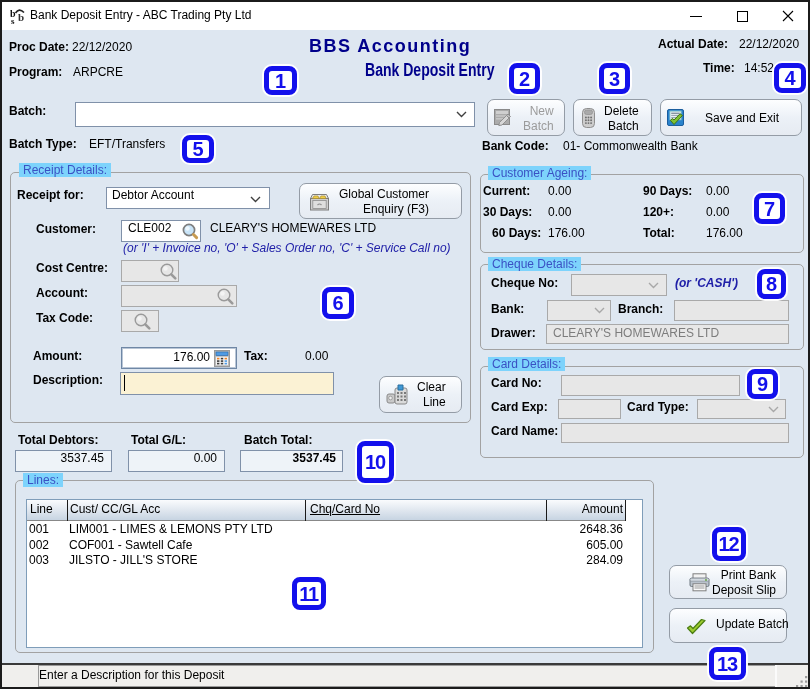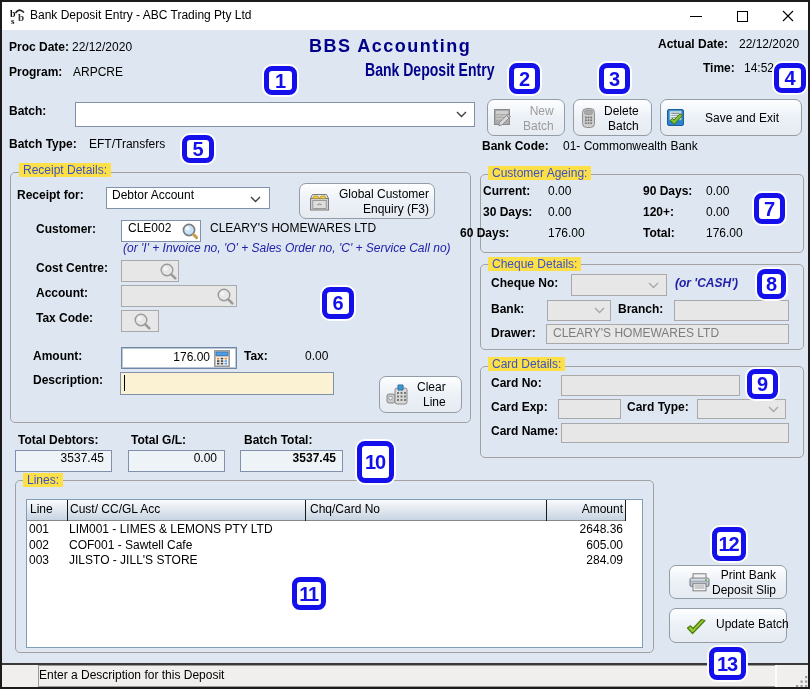--- a/index.html
+++ b/index.html
@@ -3,21 +3,21 @@
 <meta charset="utf-8">
 <style>
 html,body{margin:0;padding:0;}
 body{width:810px;height:689px;overflow:hidden;font-family:"Liberation Sans",sans-serif;}
 #win{position:relative;width:810px;height:689px;background:#dee7f1;border:2px solid #1b1b1b;box-sizing:border-box;overflow:hidden;}
 #title{position:absolute;left:0;top:0;width:806px;height:28px;background:#fff;}
 #title .t{position:absolute;left:28px;top:6px;font-size:12px;color:#000;white-space:nowrap;}
 .lb{position:absolute;font-size:12px;font-weight:bold;color:#000;white-space:nowrap;}
 .tx{position:absolute;font-size:12px;color:#000;white-space:nowrap;}
 .fs{position:absolute;border:1px solid #a2a2a2;border-radius:5px;}
-.leg{position:absolute;font-size:12px;color:#3a51c4;background:#fde047;padding:0 4px;white-space:nowrap;z-index:2;}
+.leg{position:absolute;font-size:12px;color:#3a51c4;background:#7dd3fc;padding:0 4px;white-space:nowrap;z-index:2;}
 .in{position:absolute;background:#fff;border:1px solid #8091a9;box-sizing:border-box;}
 .ind{position:absolute;background:#e7e7e7;border:1px solid #a9a9a9;box-sizing:border-box;}
 .btn{position:absolute;border:1px solid #949ca6;border-radius:7px;background:linear-gradient(#fdfeff,#ecf1f7 50%,#e6ebf2);box-sizing:border-box;}
 .btn .bt{position:absolute;font-size:12px;color:#000;text-align:right;line-height:15px;white-space:nowrap;}
 .co{position:absolute;box-sizing:border-box;border:5px solid #1310ec;border-radius:8px;background:#fff;color:#1310ec;font-weight:bold;font-size:20px;letter-spacing:-1.2px;line-height:1;display:flex;align-items:center;justify-content:center;box-shadow:0 0 0 2px rgba(255,255,255,0.95);z-index:5;padding-right:1px;}
 .nav{color:#00008b;font-weight:bold;position:absolute;white-space:nowrap;}
 .it{position:absolute;font-size:12px;font-style:italic;color:#2020a8;white-space:nowrap;}
 .ic{position:absolute;}
 svg{display:block;}
 </style>
@@ -104,21 +104,21 @@
   </div>
 
   <div class="fs" style="left:8px;top:170px;width:459px;height:249px;"></div>
   <div class="leg" style="left:17px;top:161px;">Receipt Details:</div>
   <div class="lb" style="left:15px;top:186px;">Receipt for:</div>
   <div class="in" style="left:104px;top:185px;width:164px;height:22px;"></div>
   <div class="tx" style="left:110px;top:186px;">Debtor Account</div>
   <svg class="ic" style="left:248px;top:194px;" width="11" height="7" viewBox="0 0 11 7">
     <path d="M1 1 L5.5 5.5 L10 1" fill="none" stroke="#404040" stroke-width="1.4"></path>
   </svg>
-  <div class="btn" style="left:297px;top:181px;width:136px;height:36px;">
+  <div class="btn" style="left:297px;top:181px;width:163px;height:36px;">
     <svg class="ic" style="left:10px;top:10px;" width="19" height="17" viewBox="0 0 19 17">
       <path d="M2.5 0.5 L16.5 0.5 L18.5 4.5 L0.5 4.5 Z" fill="#e8e8e8" stroke="#7d7d7d"></path>
       <rect x="0.5" y="4.5" width="18" height="11.5" fill="#cfcfcf" stroke="#7d7d7d"></rect>
       <path d="M2.5 4.4 L4 2 L8 2 L9 4.4 Z" fill="#f7d54a" stroke="#a8892c" stroke-width="0.7"></path>
       <path d="M9.5 4.4 L11 2 L15 2 L16 4.4 Z" fill="#f7d54a" stroke="#a8892c" stroke-width="0.7"></path>
       <rect x="2.8" y="6.5" width="13.4" height="8" fill="#dedede" stroke="#8d8d8d" stroke-width="0.8"></rect>
       <path d="M7.5 11 Q9.5 9 11.5 11" fill="none" stroke="#8d8d8d" stroke-width="1.1"></path>
     </svg>
     <div class="bt" style="left:39px;top:3px;">Global Customer<br>Enquiry (F3)</div>
   </div>
@@ -201,21 +201,21 @@
   <div class="fs" style="left:478px;top:172px;width:322px;height:77px;"></div>
   <div class="leg" style="left:486px;top:164px;">Customer Ageing:</div>
   <div class="lb" style="left:481px;top:182px;">Current:</div>
   <div class="tx" style="left:546px;top:182px;">0.00</div>
   <div class="lb" style="left:641px;top:182px;">90 Days:</div>
   <div class="tx" style="left:704px;top:182px;">0.00</div>
   <div class="lb" style="left:481px;top:203px;">30 Days:</div>
   <div class="tx" style="left:546px;top:203px;">0.00</div>
   <div class="lb" style="left:641px;top:203px;">120+:</div>
   <div class="tx" style="left:704px;top:203px;">0.00</div>
-  <div class="lb" style="left:458px;top:224px;">60 Days:</div>
+  <div class="lb" style="left:490px;top:224px;">60 Days:</div>
   <div class="tx" style="left:546px;top:224px;">176.00</div>
   <div class="lb" style="left:641px;top:224px;">Total:</div>
   <div class="tx" style="left:704px;top:224px;">176.00</div>
 
   <div class="fs" style="left:478px;top:262px;width:322px;height:84px;"></div>
   <div class="leg" style="left:486px;top:255px;">Cheque Details:</div>
   <div class="lb" style="left:489px;top:274px;">Cheque No:</div>
   <div class="ind" style="left:569px;top:272px;width:96px;height:22px;"></div>
   <svg class="ic" style="left:646px;top:280px;" width="11" height="7" viewBox="0 0 11 7">
     <path d="M1 1 L5.5 5.5 L10 1" fill="none" stroke="#a8a8a8" stroke-width="1.4"></path>
@@ -255,21 +255,21 @@
   <div class="tx" style="left:113px;top:449px;width:102px;text-align:right;">0.00</div>
   <div class="in" style="left:238px;top:448px;width:103px;height:22px;background:#eef3f8;"></div>
   <div class="lb" style="left:232px;top:449px;width:102px;text-align:right;">3537.45</div>
 
   <div class="fs" style="left:13px;top:478px;width:637px;height:171px;"></div>
   <div class="leg" style="left:21px;top:471px;">Lines:</div>
   <div style="position:absolute;left:24px;top:497px;width:617px;height:149px;background:#fff;border:1px solid #7f9db9;box-sizing:border-box;"></div>
   <div style="position:absolute;left:25px;top:498px;width:598px;height:21px;background:linear-gradient(#fafbfd,#c7d4e2);border-bottom:1px solid #888;box-sizing:border-box;"></div>
   <div class="tx" style="left:28px;top:500px;">Line</div>
   <div class="tx" style="left:68px;top:500px;">Cust/ CC/GL Acc</div>
-  <div class="tx" style="left:308px;top:500px;">Chq/Card No</div>
+  <div class="tx" style="left:308px;top:500px;text-decoration:underline;">Chq/Card No</div>
   <div class="tx" style="left:521px;top:500px;width:100px;text-align:right;">Amount</div>
   <div style="position:absolute;left:65px;top:498px;width:1px;height:21px;background:#1a1a1a;"></div>
   <div style="position:absolute;left:303px;top:498px;width:1px;height:21px;background:#1a1a1a;"></div>
   <div style="position:absolute;left:544px;top:498px;width:1px;height:21px;background:#1a1a1a;"></div>
   <div style="position:absolute;left:623px;top:498px;width:1px;height:21px;background:#1a1a1a;"></div>
   <div class="tx" style="left:27px;top:520px;">001</div>
   <div class="tx" style="left:67px;top:520px;">LIM001 - LIMES &amp; LEMONS PTY LTD</div>
   <div class="tx" style="left:521px;top:520px;width:100px;text-align:right;">2648.36</div>
   <div class="tx" style="left:27px;top:536px;">002</div>
   <div class="tx" style="left:67px;top:536px;">COF001 - Sawtell Cafe</div>

